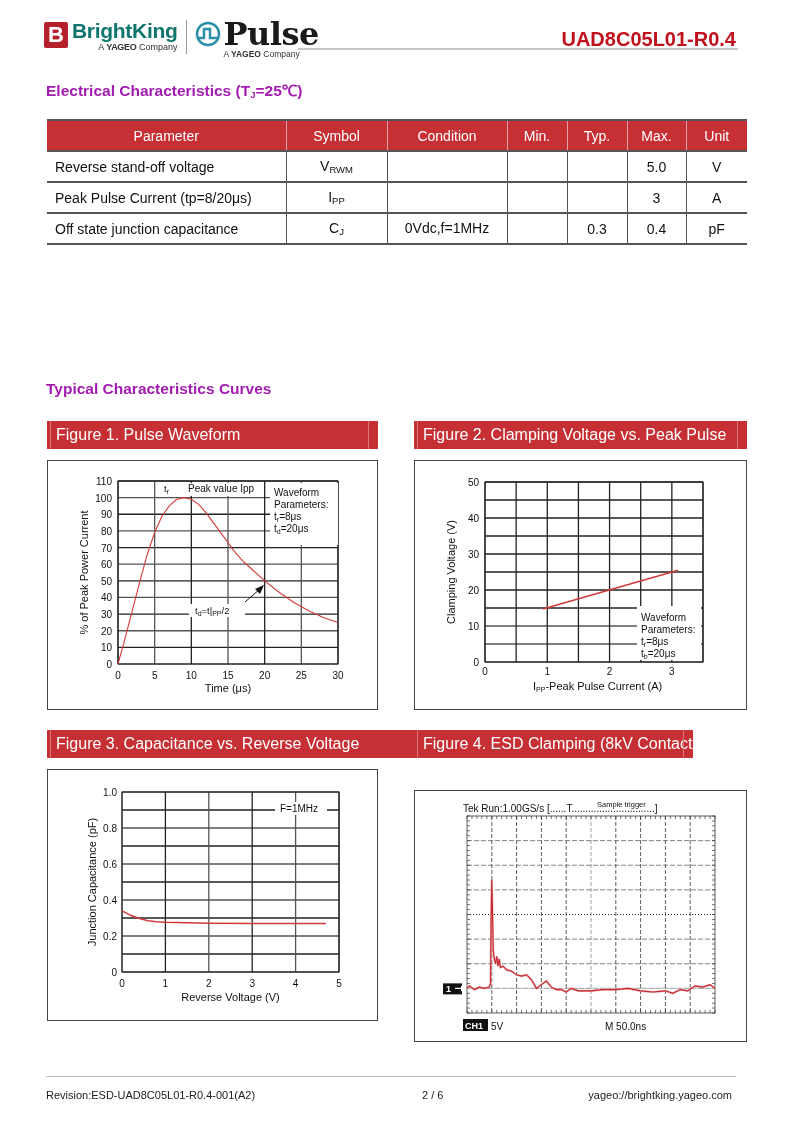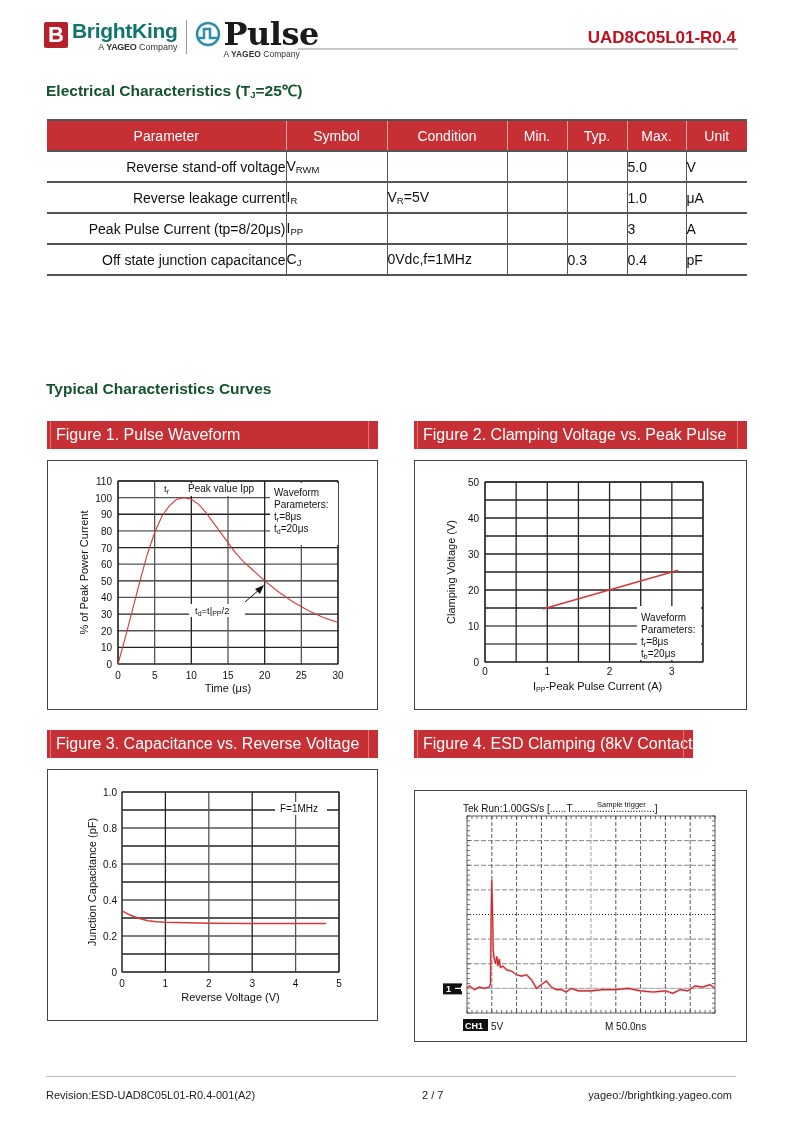--- a/index.html
+++ b/index.html
@@ -14,30 +14,30 @@
   .bk-name { font-size: 21px; font-weight: bold; color: #0f766e; letter-spacing: -0.3px; }
   .bk-sub { font-size: 9px; color: #333; text-align: right; margin-top: 2px; }
   .bk-sub b { font-weight: 900; letter-spacing: -0.3px; }
   .logo-sep { width: 1px; height: 34px; background: #999; margin: 0 8px 0 9px; }
   .pulse-icon { width: 26px; height: 26px; margin-top: 1px; }
   .pulse-text { margin-left: 2px; line-height: 1; }
   .pulse-name { font-size: 32px; font-weight: bold; color: #1a1a1a; font-family: "DejaVu Serif", serif; letter-spacing: -0.5px; margin-top: -2px; }
   .pulse-sub { font-size: 8.5px; color: #333; margin-top: 0; }
   .pulse-sub b { font-weight: 900; }
   .header-line { position: absolute; left: 298px; top: 48px; width: 440px; height: 2px; background: #c8c8c8; }
-  .doc-id { position: absolute; right: 58px; top: 28px; font-size: 17px; font-weight: bold; color: #c0101c; }
-
-  .section-title { position: absolute; left: 46px; font-size: 15.5px; font-weight: bold; color: #14532d; }
+  .doc-id { position: absolute; right: 58px; top: 28px; font-size: 20px; font-weight: bold; color: #c0101c; }
+
+  .section-title { position: absolute; left: 46px; font-size: 15.5px; font-weight: bold; color: #a21caf; }
 
   
   table.spec { position: absolute; left: 47px; top: 119px; width: 700px; border-collapse: collapse; font-size: 14px; }
   table.spec th { background: #c62f33; color: #fff; font-weight: normal; height: 31px; border-left: 1px solid #e8a0a2; border-right: 1px solid #e8a0a2; font-size: 14px; }
   table.spec thead tr { border-top: 2px solid #555; }
-  table.spec td { height: 31px; border: 1px solid #555; border-top: 2px solid #555; font-size: 14px; }
-  table.spec td.param { text-align: right; padding-left: 8px; }
+  table.spec td { height: 31px; border: 1px solid #555; border-top: 2px solid #555; text-align: center; font-size: 14px; }
+  table.spec td.param { text-align: left; padding-left: 8px; }
   table.spec tbody tr:last-child td { border-bottom: 2px solid #555; }
   table.spec td:first-child, table.spec th:first-child { border-left: none; }
   table.spec td:last-child, table.spec th:last-child { border-right: none; }
   sub.s { font-size: 9.5px; vertical-align: -2px; }
 
   
   .fig-head { position: absolute; height: 28px; background: #c62f33; color: #fff; font-size: 16px; line-height: 28px; padding-left: 9px; }
   .fig-head::after { content: ""; position: absolute; right: 9px; top: 0; bottom: 0; width: 1px; background: #d9787b; }
   .fig-head::before { content: ""; position: absolute; left: 3px; top: 0; bottom: 0; width: 1px; background: #d9787b; }
   .fig-box { position: absolute; border: 1px solid #444; background: #fff; }
@@ -98,29 +98,20 @@
       <tr>
         <td class="param">Reverse stand-off voltage</td>
         <td><span>V</span><sub class="s">RWM</sub></td>
         <td><span></span><sub class="s"></sub><span></span></td>
         <td></td>
         <td></td>
         <td>5.0</td>
         <td>V</td>
       </tr>
       <tr>
-        <td class="param">Reverse leakage current</td>
-        <td><span>I</span><sub class="s">R</sub></td>
-        <td><span>V</span><sub class="s">R</sub><span>=5V</span></td>
-        <td></td>
-        <td></td>
-        <td>1.0</td>
-        <td>μA</td>
-      </tr>
-      <tr>
         <td class="param">Peak Pulse Current (tp=8/20μs)</td>
         <td><span>I</span><sub class="s">PP</sub></td>
         <td><span></span><sub class="s"></sub><span></span></td>
         <td></td>
         <td></td>
         <td>3</td>
         <td>A</td>
       </tr>
       <tr>
         <td class="param">Off state junction capacitance</td>
@@ -131,21 +122,21 @@
         <td>0.4</td>
         <td>pF</td>
       </tr>
     </tbody>
 </table>
 
 <div class="section-title" style="top:380px;">Typical Characteristics Curves</div>
 
 <div class="fig-head" style="left:47px; top:421px; width:331px;">Figure 1. Pulse Waveform</div>
 <div class="fig-head" style="left:414px; top:421px; width:333px;">Figure 2. Clamping Voltage vs. Peak Pulse Current</div>
-<div class="fig-head" style="left:47px; top:730px; width:331px;">Figure 3. Capacitance vs. Reverse Voltage</div>
+<div class="fig-head" style="left:47px; top:730px; width:389px;">Figure 3. Capacitance vs. Reverse Voltage</div>
 <div class="fig-head" style="left:414px; top:730px; width:279px;">Figure 4. ESD Clamping (8kV Contact IEC61000-4-2)</div>
 
 <div class="fig-box" style="left:47px; top:460px; width:331px; height:250px;">
     <svg id="fig1" width="331" height="250">
       <line x1="70" x2="290" y1="203" y2="203" stroke="#222" stroke-width="1"></line>
       <line x1="70" x2="290" y1="186.36363636363637" y2="186.36363636363637" stroke="#222" stroke-width="1.3"></line>
       <line x1="70" x2="290" y1="169.72727272727272" y2="169.72727272727272" stroke="#555" stroke-width="1.3"></line>
       <line x1="70" x2="290" y1="153.0909090909091" y2="153.0909090909091" stroke="#222" stroke-width="1.3"></line>
       <line x1="70" x2="290" y1="136.45454545454544" y2="136.45454545454544" stroke="#555" stroke-width="1.3"></line>
       <line x1="70" x2="290" y1="119.81818181818183" y2="119.81818181818183" stroke="#222" stroke-width="1.3"></line>
@@ -580,14 +571,14 @@
       <circle cx="300" cy="197.375" r="0" fill="#c8262c"></circle>
       <rect x="48" y="228" width="25" height="12" fill="#111"></rect>
       <text x="50" y="238" font-size="9" font-weight="bold" fill="#fff">CH1</text>
       <text x="76" y="239" font-size="10" fill="#111">5V</text>
       <text x="190" y="239" font-size="10" fill="#111">M 50.0ns</text>
     </svg>
   </div>
 
 <div class="footer-line"></div>
 <div class="footer" style="left:46px;">Revision:ESD-UAD8C05L01-R0.4-001(A2)</div>
-<div class="footer" style="left:422px;">2 / 7</div>
+<div class="footer" style="left:422px;">2 / 6</div>
 <div class="footer" style="right:62px;">yageo://brightking.yageo.com</div>
 
 </body></html>

